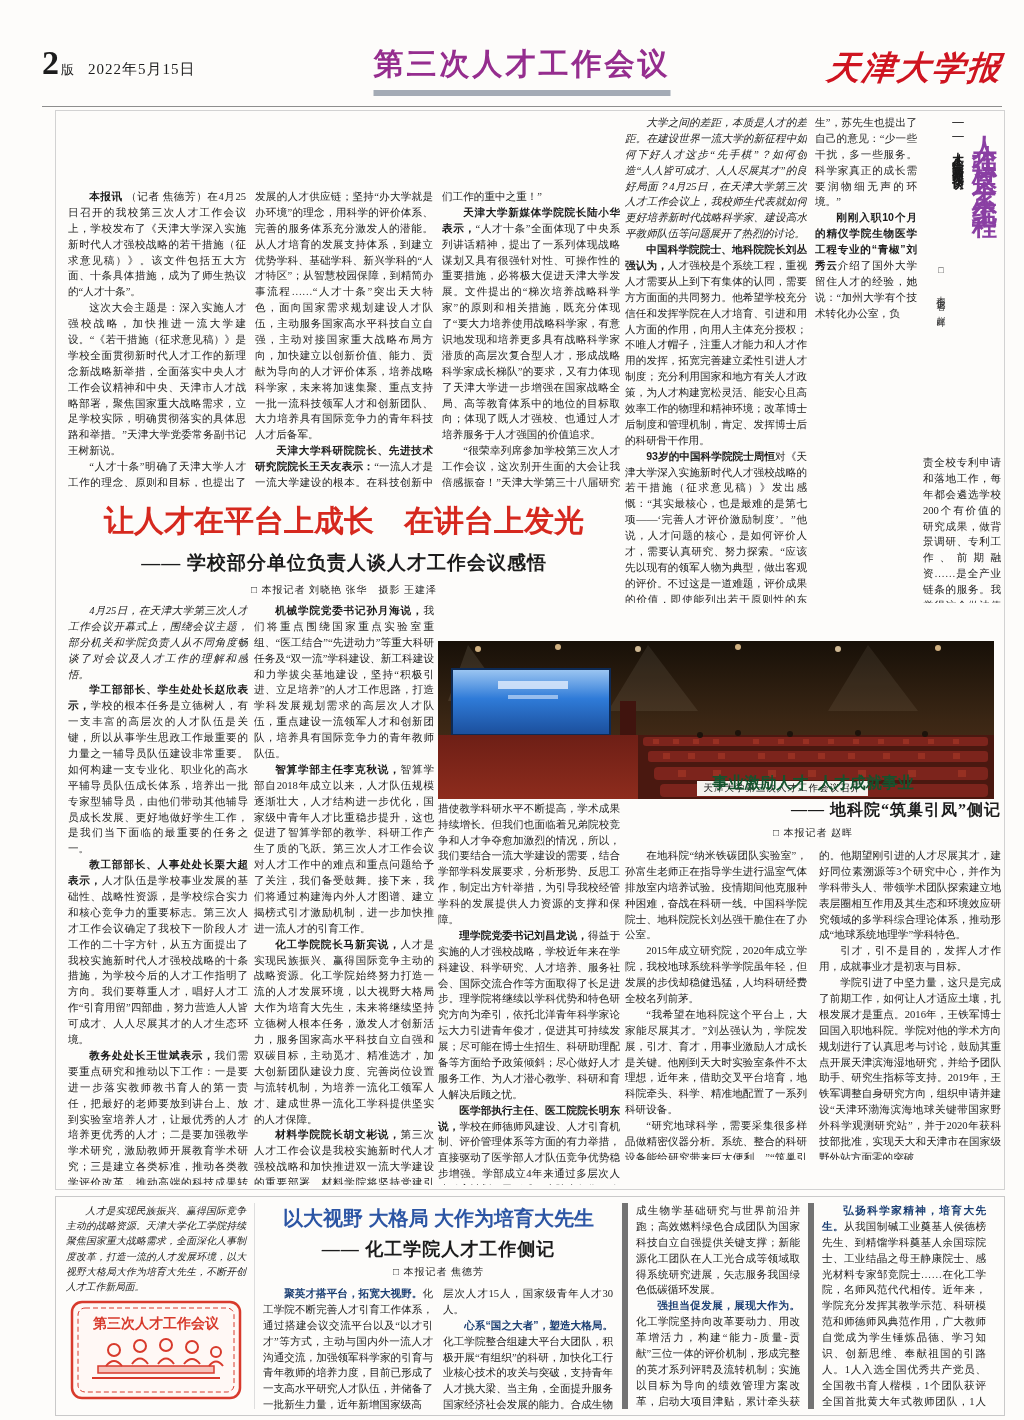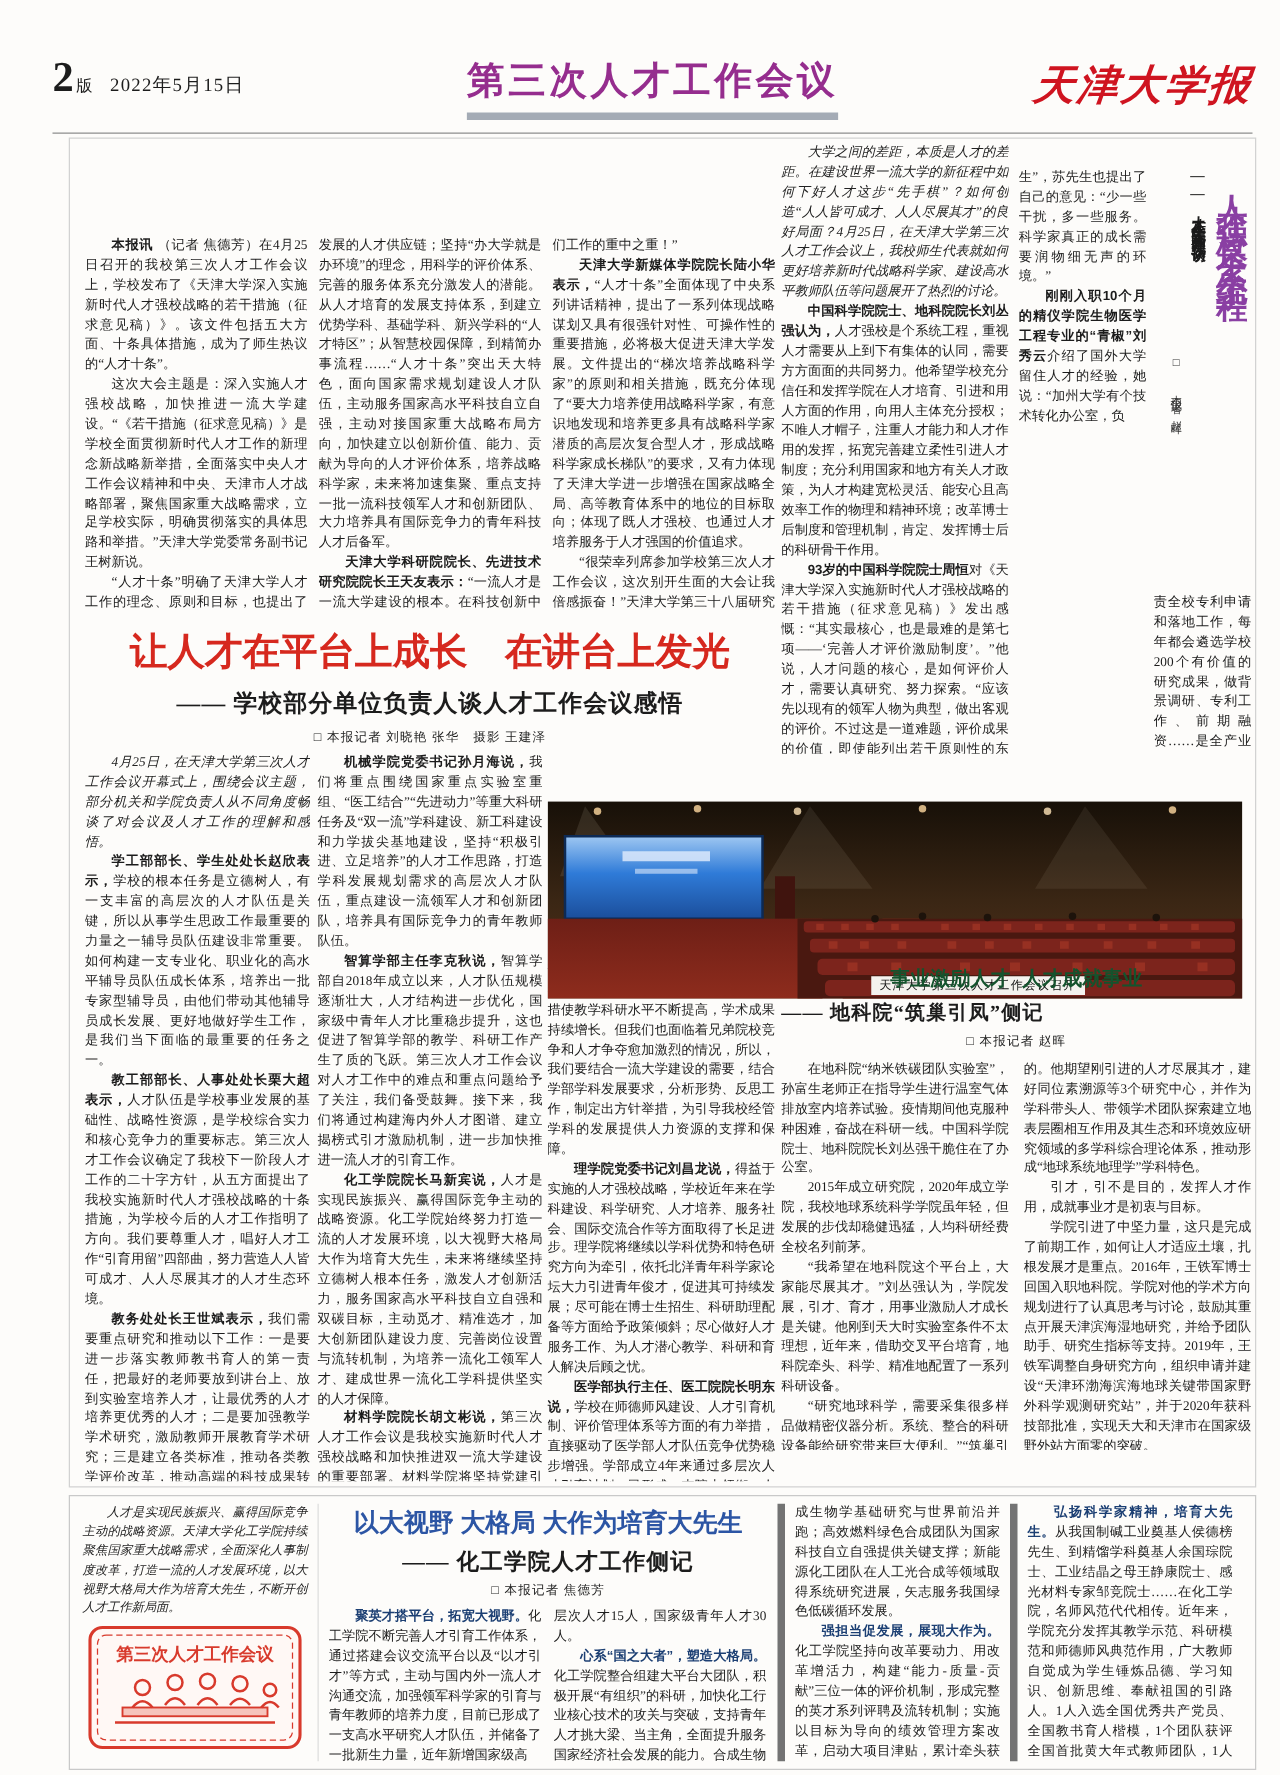--- a/index.html
+++ b/index.html
@@ -31,21 +31,21 @@
   b{font-family:"Liberation Sans","DejaVu Sans",sans-serif;font-weight:700;}
   
   .a1-head{position:absolute;left:12px;top:6px;width:552px;height:66px;display:flex;
            align-items:center;justify-content:center;}
   .a1-head h1{margin:0;font-family:"Liberation Sans",sans-serif;font-weight:bold;
               font-size:31px;color:#d6281e;letter-spacing:1px;white-space:nowrap;}
   .a1-cols{position:absolute;left:12px;top:78px;width:552px;height:298px;display:flex;gap:9px;}
   .a1-cols .col{width:178px;height:100%;}
   .zoneR{position:absolute;left:569px;top:4px;width:376px;height:488px;display:flex;gap:8px;}
   .zoneR .c4{width:182px;height:100%;}
-  .rightblock{width:186px;display:flex;gap:6px;margin-top:20px;}
+  .rightblock{width:186px;display:flex;gap:6px;}
   .rightblock .c5{width:102px;height:100%;}
   .subcol{width:78px;display:flex;flex-direction:column;}
   .vtwrap{height:336px;display:flex;justify-content:flex-end;gap:3px;overflow:hidden;}
   .vt-byline{writing-mode:vertical-rl;text-orientation:upright;font-size:9px;color:#333;
              padding-top:150px;letter-spacing:2px;}
   .vt-sub{writing-mode:vertical-rl;text-orientation:upright;font-size:11.5px;font-weight:bold;
           color:#1a1a1a;letter-spacing:2px;}
   .vt-title{writing-mode:vertical-rl;text-orientation:upright;font-size:25px;font-weight:bold;
             color:#8a3fa3;letter-spacing:9px;font-family:"Liberation Serif",serif;}
   .subcol .c6{flex:1;margin-top:4px;}
@@ -60,21 +60,21 @@
   .a2c3{position:absolute;left:382px;top:658px;width:182px;height:416px;}
   
   .photo{position:absolute;left:382px;top:492px;width:556px;height:158px;overflow:hidden;margin-top:38px;}
   .photo svg{display:block;}
   .caption{position:absolute;right:126px;bottom:3px;background:#f4f2ee;color:#111;
            font-size:9.5px;padding:1px 7px;letter-spacing:1px;}
   
   .a3{position:absolute;left:569px;top:662px;width:376px;height:412px;}
   .a3 h3{margin:0;text-align:center;font-family:Liberation Mono, monospace;font-weight:bold;
          font-size:16px;color:#14532d;white-space:nowrap;}
-  .a3 .subline{font-size:16px;margin-top:6px;text-align:left;}
+  .a3 .subline{font-size:16px;margin-top:6px;text-align:right;}
   .a3 .byline{text-align:center;margin-top:5px;}
   .a3-cols{display:flex;gap:12px;margin-top:8px;height:312px;}
   .a3-cols .col{width:182px;height:100%;}
   
   .b-left{width:180px;display:flex;flex-direction:column;}
   .b-intro{font-size:9.8px;line-height:1.55;font-style:italic;text-align:justify;}
   .b-intro p{margin:0;text-indent:2em;}
   .stamp{margin-top:6px;align-self:center;}
   .b-center{width:360px;border-left:1px solid #ddd;padding-left:8px;box-sizing:border-box;}
   .b-center h3{margin:2px 0 0;text-align:center;font-family:"Liberation Sans",sans-serif;

